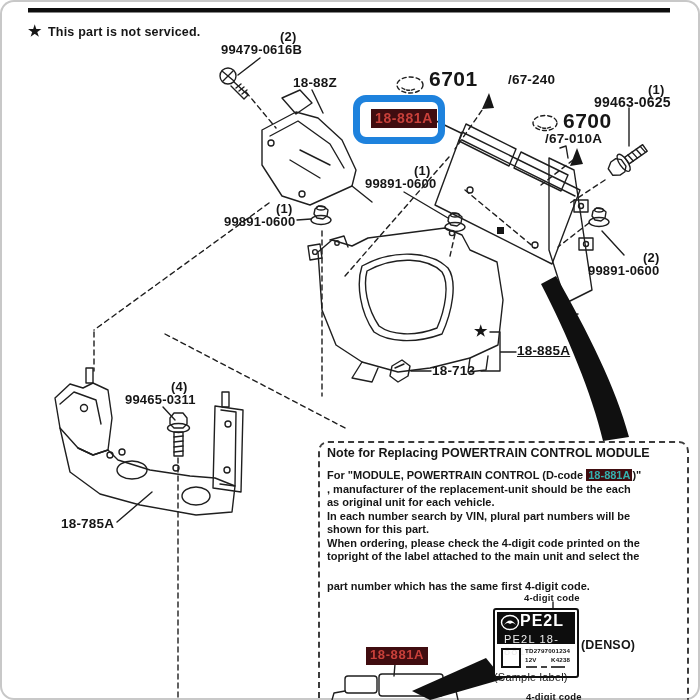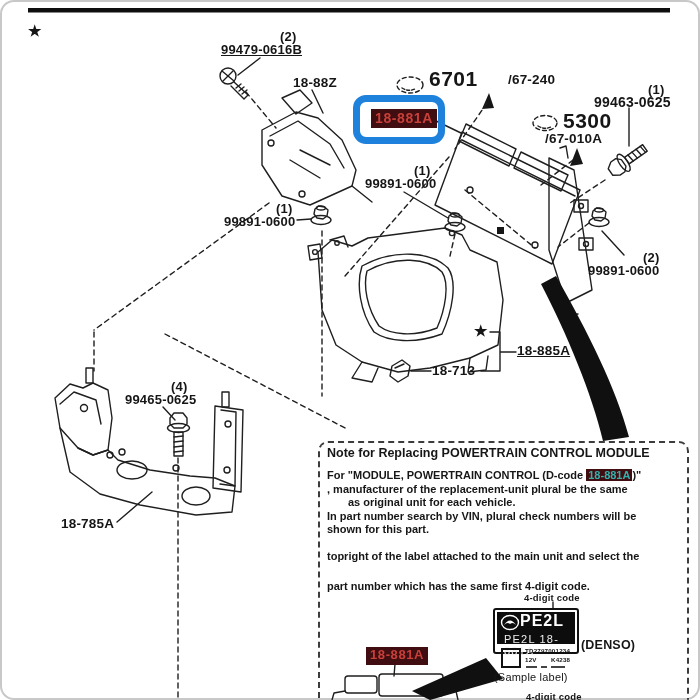--- a/index.html
+++ b/index.html
@@ -8,21 +8,21 @@
          font-family:"Liberation Sans",sans-serif;}
   svg.art{position:absolute;left:0;top:0;}
   .lbl{position:absolute;font-weight:700;color:#161616;white-space:nowrap;letter-spacing:.2px;}
   .chip{position:absolute;background:#400d10;color:#c8403a;font-weight:700;
         padding:1px 4px 2px 4px;letter-spacing:.6px;line-height:1.15;}
   .focus-ring{position:absolute;left:353px;top:95px;width:92px;height:49px;
         border:7px solid #1e82dd;border-radius:13px;box-sizing:border-box;}
   .notebox{position:absolute;left:318px;top:441px;width:371px;height:278px;
         border:2.5px dashed #3c3c3c;border-radius:10px;box-sizing:border-box;}
   .hl{background:#400d10;color:#35b0ad;padding:0 2px;}
-  .samplelabel{position:absolute;left:493px;top:608px;width:86px;height:46px;
+  .samplelabel{position:absolute;left:493px;top:608px;width:86px;height:70px;
         border:2px solid #111;border-radius:3px;background:#fff;box-sizing:border-box;}
   .lb-black{position:absolute;left:2px;top:2px;right:2px;height:32px;background:#0d0d0d;}
   .lb-brand{position:absolute;left:23px;top:0px;font-size:16px;font-weight:700;color:#fff;letter-spacing:1px;}
   .lb-partline{position:absolute;left:7px;top:21px;font-size:11px;font-weight:400;color:#eee;letter-spacing:1.2px;}
   .lb-square{position:absolute;left:6px;top:38px;width:20px;height:20px;border:2px solid #111;box-sizing:border-box;}
   .lb-small{position:absolute;font-size:6.2px;font-weight:700;color:#111;letter-spacing:.2px;}
   .lb-bar{position:absolute;height:2px;background:#444;}
 </style>
 </head>
 <body>
@@ -190,63 +190,65 @@
     <line x1="395" y1="664" x2="394" y2="676"></line>
     <rect x="345" y="676" width="32" height="17" rx="3"></rect>
     <rect x="379" y="674" width="64" height="22" rx="3"></rect>
     <path d="M334,693 L345,691 M443,693 L456,691 L458,700 M334,693 L332,700"></path>
   </g>
 
   <polygon points="412,691 486,658 503,679 430,700" fill="#101010" stroke="none"></polygon>
 </svg>
 
 <div class="lbl" style="left:28px;top:22px;font-size:15px;">★</div>
+<div class="lbl" style="left:48px;top:25px;font-size:12.5px;">This part is not serviced.</div>
 
 <div class="lbl" style="left:280px;top:29px;font-size:13px;">(2)</div>
-<div class="lbl" style="left:221px;top:42px;font-size:13px;text-decoration:underline;">99479-0616B</div>
+<div class="lbl" style="left:221px;top:42px;font-size:13px;">99479-0616B</div>
 
 <div class="lbl" style="left:293px;top:75px;font-size:13.5px;">18-88Z</div>
 
 <div class="lbl" style="left:429px;top:67px;font-size:21px;letter-spacing:.5px;text-align:center;">6701</div>
 <div class="lbl" style="left:476px;top:72px;font-size:13.5px;margin-left:32px;">/67-240</div>
 
 <div class="lbl" style="left:648px;top:82px;font-size:13px;">(1)</div>
 <div class="lbl" style="left:594px;top:94px;font-size:14px;">99463-0625</div>
 
-<div class="lbl" style="left:563px;top:109px;font-size:21px;letter-spacing:.5px;">5300</div>
+<div class="lbl" style="left:563px;top:109px;font-size:21px;letter-spacing:.5px;">6700</div>
 <div class="lbl" style="left:545px;top:131px;font-size:13.5px;">/67-010A</div>
 
 <div class="focus-ring"></div>
 <div class="chip" style="left:371px;top:109px;font-size:14px;">18-881A</div>
 
 <div class="lbl" style="left:414px;top:163px;font-size:13px;">(1)</div>
 <div class="lbl" style="left:365px;top:176px;font-size:13px;">99891-0600</div>
 
 <div class="lbl" style="left:276px;top:201px;font-size:13px;">(1)</div>
 <div class="lbl" style="left:224px;top:214px;font-size:13px;">99891-0600</div>
 
 <div class="lbl" style="left:643px;top:250px;font-size:13px;">(2)</div>
 <div class="lbl" style="left:588px;top:263px;font-size:13px;">99891-0600</div>
 
 <div class="lbl" style="left:474px;top:322px;font-size:15px;">★</div>
 <div class="lbl" style="left:517px;top:343px;font-size:13.5px;text-decoration:underline;">18-885A</div>
 <div class="lbl" style="left:432px;top:363px;font-size:13.5px;">18-713</div>
 
 <div class="lbl" style="left:171px;top:379px;font-size:13px;">(4)</div>
-<div class="lbl" style="left:125px;top:392px;font-size:13px;">99465-0625</div>
+<div class="lbl" style="left:125px;top:392px;font-size:13px;">99465-0311</div>
 
 <div class="lbl" style="left:61px;top:516px;font-size:13.5px;">18-785A</div>
 
 <div class="notebox"></div>
 <div class="lbl" style="left:327px;top:446px;font-size:12.5px;letter-spacing:0;">Note for Replacing POWERTRAIN CONTROL MODULE</div>
 <div class="lbl" style="left:327px;top:469px;font-size:11px;letter-spacing:0;"><span>For "MODULE, POWERTRAIN CONTROL (D-code </span><span class="hl">18-881A</span><span>)"</span></div>
-<div class="lbl" style="left:327px;top:482.5px;font-size:11px;letter-spacing:0;">, manufacturer of the replacement-unit plural be the same</div>
-<div class="lbl" style="left:327px;top:496px;font-size:11px;letter-spacing:0;margin-left:21px;">as original unit for each vehicle.</div>
-<div class="lbl" style="left:327px;top:509.5px;font-size:11px;letter-spacing:0;">In part number search by VIN, plural check numbers will be</div>
+<div class="lbl" style="left:327px;top:482.5px;font-size:11px;letter-spacing:0;">, manufacturer of the replacement-unit should be the each</div>
+<div class="lbl" style="left:327px;top:496px;font-size:11px;letter-spacing:0;">as original unit for each vehicle.</div>
+<div class="lbl" style="left:327px;top:509.5px;font-size:11px;letter-spacing:0;">In each number search by VIN, plural part numbers will be</div>
 <div class="lbl" style="left:327px;top:523px;font-size:11px;letter-spacing:0;">shown for this part.</div>
+<div class="lbl" style="left:327px;top:536.5px;font-size:11px;letter-spacing:0;">When ordering, please check the 4-digit code printed on the</div>
 <div class="lbl" style="left:327px;top:550px;font-size:11px;letter-spacing:0;text-align:right;">topright of the label attached to the main unit and select the</div>
 <div class="lbl" style="left:327px;top:563.5px;font-size:11px;letter-spacing:0;margin-top:16px;">part number which has the same first 4-digit code.</div>
 
 <div class="lbl" style="left:524px;top:592px;font-size:9.5px;">4-digit code</div>
 
 <div class="samplelabel">
   <div class="lb-black">
     <svg width="20" height="17" style="position:absolute;left:3px;top:2px;" viewBox="0 0 20 17">
       <ellipse cx="10" cy="8.5" rx="8.5" ry="7" fill="none" stroke="#fff" stroke-width="1.4"></ellipse>
       <path d="M4,11 Q10,2 16,11 Q13,7.5 10,10 Q7,7.5 4,11 Z" fill="#fff"></path>

